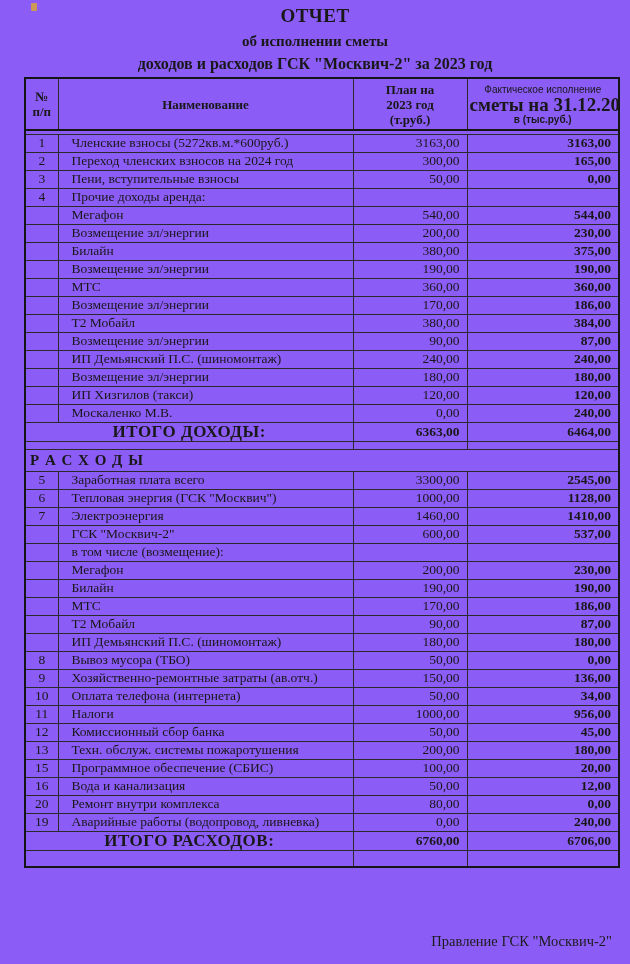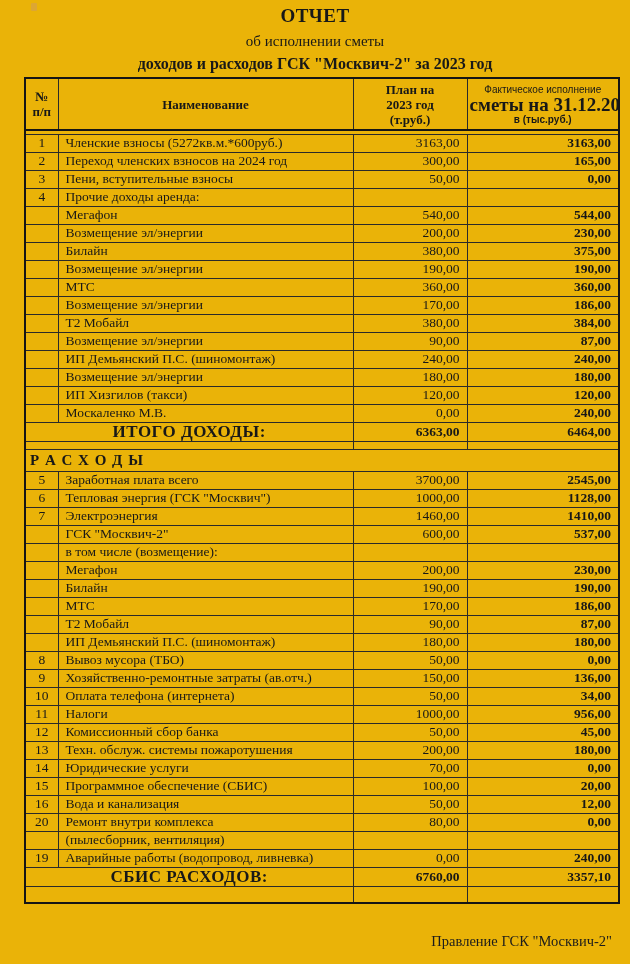--- a/index.html
+++ b/index.html
@@ -4,32 +4,32 @@
 <style>
   * { box-sizing: border-box; margin: 0; padding: 0; }
   html, body { width: 630px; background: #ffffff; }
   body {
     font-family: "Liberation Serif", "DejaVu Serif", serif;
     color: #181818;
     position: relative;
     height: 964px;
     overflow: hidden;
   }
-  .page { position: relative; width: 630px; height: 964px; background: #eab308; }
+  .page { position: relative; width: 630px; height: 964px; background: #8b5cf6; }
 
   
   .artifact-dot {
     position: absolute; left: 31px; top: 3px; width: 6px; height: 8px;
     background: #d9a33c; opacity: .85; border-radius: 1px;
   }
 
   
   .titles { padding-top: 5px; text-align: center; }
   .title-1 { font-size: 19px; font-weight: 700; letter-spacing: .5px; line-height: 21px; }
-  .title-2 { font-size: 15px; font-weight: 400; margin-top: 7px; line-height: 16px; }
+  .title-2 { font-size: 15px; font-weight: 700; margin-top: 7px; line-height: 16px; }
   .title-3 { font-size: 16px; font-weight: 700; margin-top: 6px; line-height: 17px; }
 
   
   table.report {
     border-collapse: collapse;
     table-layout: fixed;
     width: 594px;
     margin: 5px 0 0 24px;
     border: 2px solid #151515;
   }
@@ -59,21 +59,21 @@
   .h-fact .sans {
     font-family: "Liberation Sans", "DejaVu Sans", sans-serif;
     font-weight: 400; font-size: 10px;
   }
   .h-fact .sans.heavy { font-weight: 700; }
   .h-fact .serif-bold { font-weight: 700; font-size: 19px; }
 
   tr.head-gap td { height: 4px; border-left: none; border-right: none; padding: 0; }
 
   td.c-num  { text-align: center; }
-  td.c-name { text-align: left; padding-left: 7px; }
+  td.c-name { text-align: left; padding-left: 13px; }
   td.c-plan { text-align: right; padding-right: 7px; }
   td.c-fact { text-align: right; padding-right: 7px; font-weight: 700; }
   tr.data-row td { height: 18px; }
 
   tr.total-row td { height: 19px; font-weight: 700; }
   td.c-total-label { text-align: center; font-size: 17px; letter-spacing: .5px; }
 
   tr.section-row td { height: 22px; text-align: left; font-weight: 700; font-size: 15px; letter-spacing: 1px; }
 
   tr.spacer-row td { height: 8px; padding: 0; }
@@ -232,21 +232,21 @@
           <td colspan="2"></td>
           <td></td>
           <td></td>
         </tr>
         <tr class="section-row">
           <td colspan="4">Р А С Х О Д Ы</td>
         </tr>
         <tr class="data-row">
           <td class="c-num">5</td>
           <td class="c-name">Заработная плата всего</td>
-          <td class="c-plan">3700,00</td>
+          <td class="c-plan">3300,00</td>
           <td class="c-fact">2545,00</td>
         </tr>
         <tr class="data-row">
           <td class="c-num">6</td>
           <td class="c-name">Тепловая энергия (ГСК "Москвич")</td>
           <td class="c-plan">1000,00</td>
           <td class="c-fact">1128,00</td>
         </tr>
         <tr class="data-row">
           <td class="c-num">7</td>
@@ -326,59 +326,47 @@
           <td class="c-plan">50,00</td>
           <td class="c-fact">45,00</td>
         </tr>
         <tr class="data-row">
           <td class="c-num">13</td>
           <td class="c-name">Техн. обслуж. системы пожаротушения</td>
           <td class="c-plan">200,00</td>
           <td class="c-fact">180,00</td>
         </tr>
         <tr class="data-row">
-          <td class="c-num">14</td>
-          <td class="c-name">Юридические услуги</td>
-          <td class="c-plan">70,00</td>
-          <td class="c-fact">0,00</td>
-        </tr>
-        <tr class="data-row">
           <td class="c-num">15</td>
           <td class="c-name">Программное обеспечение (СБИС)</td>
           <td class="c-plan">100,00</td>
           <td class="c-fact">20,00</td>
         </tr>
         <tr class="data-row">
           <td class="c-num">16</td>
           <td class="c-name">Вода и канализация</td>
           <td class="c-plan">50,00</td>
           <td class="c-fact">12,00</td>
         </tr>
         <tr class="data-row">
           <td class="c-num">20</td>
           <td class="c-name">Ремонт внутри комплекса</td>
           <td class="c-plan">80,00</td>
           <td class="c-fact">0,00</td>
         </tr>
         <tr class="data-row">
-          <td class="c-num"></td>
-          <td class="c-name">(пылесборник, вентиляция)</td>
-          <td class="c-plan"></td>
-          <td class="c-fact"></td>
-        </tr>
-        <tr class="data-row">
           <td class="c-num">19</td>
           <td class="c-name">Аварийные работы (водопровод, ливневка)</td>
           <td class="c-plan">0,00</td>
           <td class="c-fact">240,00</td>
         </tr>
         <tr class="total-row">
-          <td class="c-total-label" colspan="2">СБИС  РАСХОДОВ:</td>
+          <td class="c-total-label" colspan="2">ИТОГО  РАСХОДОВ:</td>
           <td class="c-plan">6760,00</td>
-          <td class="c-fact">3357,10</td>
+          <td class="c-fact">6706,00</td>
         </tr>
         <tr class="empty-row">
           <td colspan="2"></td>
           <td></td>
           <td></td>
         </tr>
       </tbody>
   </table>
 
   <div class="footer-signature">Правление ГСК "Москвич-2"</div>

